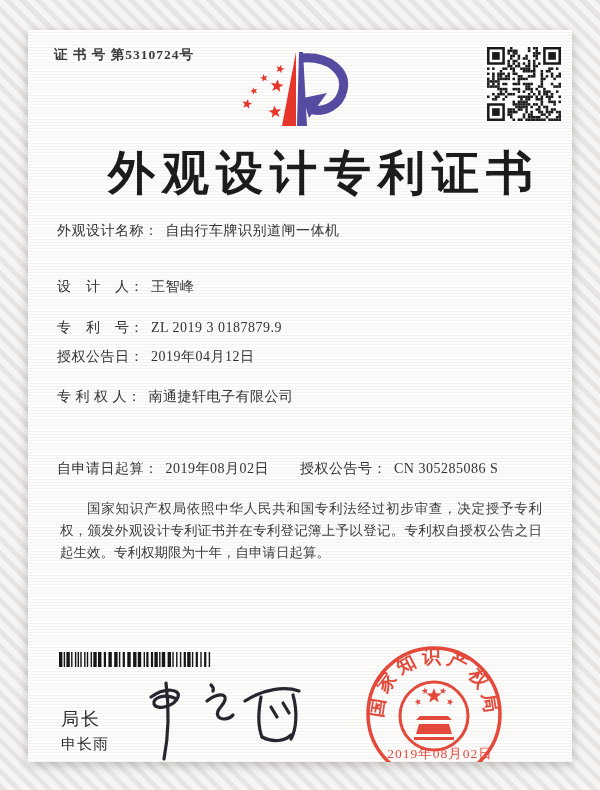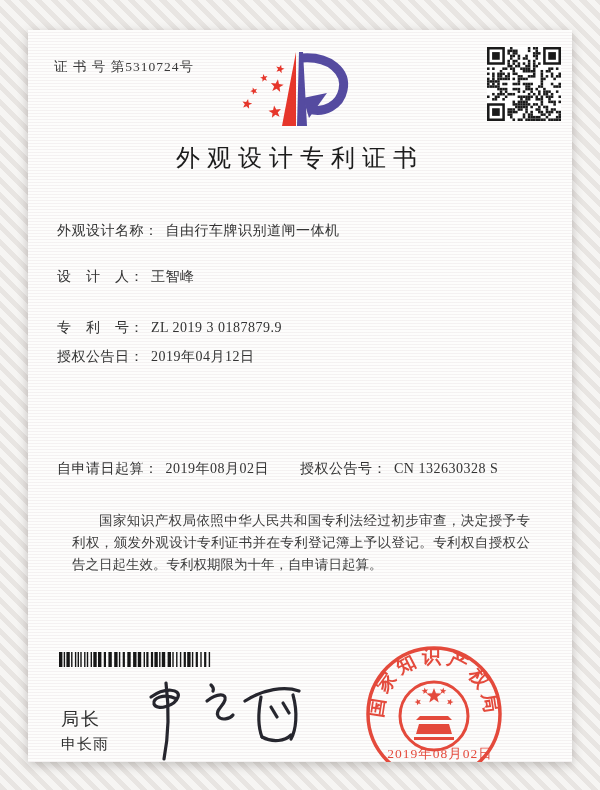--- a/index.html
+++ b/index.html
@@ -8,31 +8,31 @@
     background:repeating-linear-gradient(45deg,#e8e5e2 0 5px,#f6f5f3 5px 11px);
     font-family:"Liberation Serif","DejaVu Serif",serif;
   }
   .page{
     position:absolute;left:28px;top:30px;width:544px;height:732px;
     background-color:#fdfdfc;
     background-image:repeating-linear-gradient(0deg,rgba(205,188,195,.18) 0 1px,rgba(255,255,255,0) 1px 3px);
     box-shadow:0 3px 10px rgba(60,55,50,.28);
     overflow:hidden;
   }
-  .cert-number{position:absolute;left:26px;top:28px;font-size:13.5px;letter-spacing:1px;color:#3a3a3a;white-space:nowrap;}
+  .cert-number{position:absolute;left:26px;top:16px;font-size:13.5px;letter-spacing:1px;color:#3a3a3a;white-space:nowrap;font-weight:bold;}
   .logo{position:absolute;left:202px;top:18px;width:140px;height:90px;}
   .qr{position:absolute;left:459px;top:17px;width:74px;height:74px;}
   .title{position:absolute;left:0;top:112px;width:100%;text-align:center;
-         font-size:24px;font-weight:normal;letter-spacing:7px;color:#1c1c1c;}
+         font-size:47px;font-weight:bold;letter-spacing:7px;color:#1c1c1c;padding-left:24px;}
   .row{position:absolute;left:29px;width:500px;font-size:14px;color:#333;letter-spacing:.5px;white-space:nowrap;}
   .row .val{margin-left:7px;margin-top:36px;}
   .pair2{position:absolute;left:243px;top:0;}
   .paragraphs{position:absolute;left:28px;top:464px;width:490px;font-size:13.5px;
               line-height:1.63;color:#3c3c3c;text-align:justify;}
-  .paragraphs p{margin:16px;text-indent:2em;}
+  .paragraphs p{margin:4px;text-indent:2em;}
   .barcode{position:absolute;left:29px;top:622px;width:156px;height:15px;}
   .sig-title{position:absolute;left:33px;top:677px;font-size:18px;color:#2e2e2e;letter-spacing:2px;}
   .sig-name{position:absolute;left:33px;top:705px;font-size:15px;color:#2e2e2e;letter-spacing:1px;}
   .signature{position:absolute;left:95px;top:645px;width:210px;height:95px;}
   .seal{position:absolute;left:306px;top:584px;width:200px;height:200px;opacity:.92;}
 </style>
 </head>
 <body>
 
 <div class="stage">
@@ -369,33 +369,36 @@
             <rect x="28" y="28" width="1" height="1"></rect>
           </g>
       </g>
     </svg>
 
     <div class="title">外观设计专利证书</div>
 
     <div class="row" style="top:192px">
       <span class="lbl">外观设计名称：</span><span class="val">自由行车牌识别道闸一体机</span>
     </div>
-    <div class="row" style="top:238px">
+    <div class="row" style="top:248px">
       <span class="lbl">设　计　人：</span><span class="val">王智峰</span>
     </div>
     <div class="row" style="top:289px">
       <span class="lbl">专　利　号：</span><span class="val">ZL 2019 3 0187879.9</span>
     </div>
     <div class="row" style="top:318px">
       <span class="lbl">授权公告日：</span><span class="val">2019年04月12日</span>
+    </div>
+    <div class="row" style="top:358px">
+      <span class="lbl">专 利 权 人：</span><span class="val">南通捷轩电子有限公司</span>
     </div>
     <div class="row" style="top:430px">
       <span class="lbl">自申请日起算：</span><span class="val">2019年08月02日</span>
       <span class="pair2">
-        <span class="lbl">授权公告号：</span><span class="val">CN 132630328 S</span>
+        <span class="lbl">授权公告号：</span><span class="val">CN 305285086 S</span>
       </span>
     </div>
 
     <div class="paragraphs">
       <p>国家知识产权局依照中华人民共和国专利法经过初步审查，决定授予专利权，颁发外观设计专利证书并在专利登记簿上予以登记。专利权自授权公告之日起生效。专利权期限为十年，自申请日起算。</p>
     </div>
 
     <svg class="barcode" id="barcode-svg" viewBox="0 0 156 15" preserveAspectRatio="none" fill="#161616">
         <rect x="2" y="0" width="3.4" height="15"></rect>
         <rect x="6.7" y="0" width="1.4" height="15"></rect>

